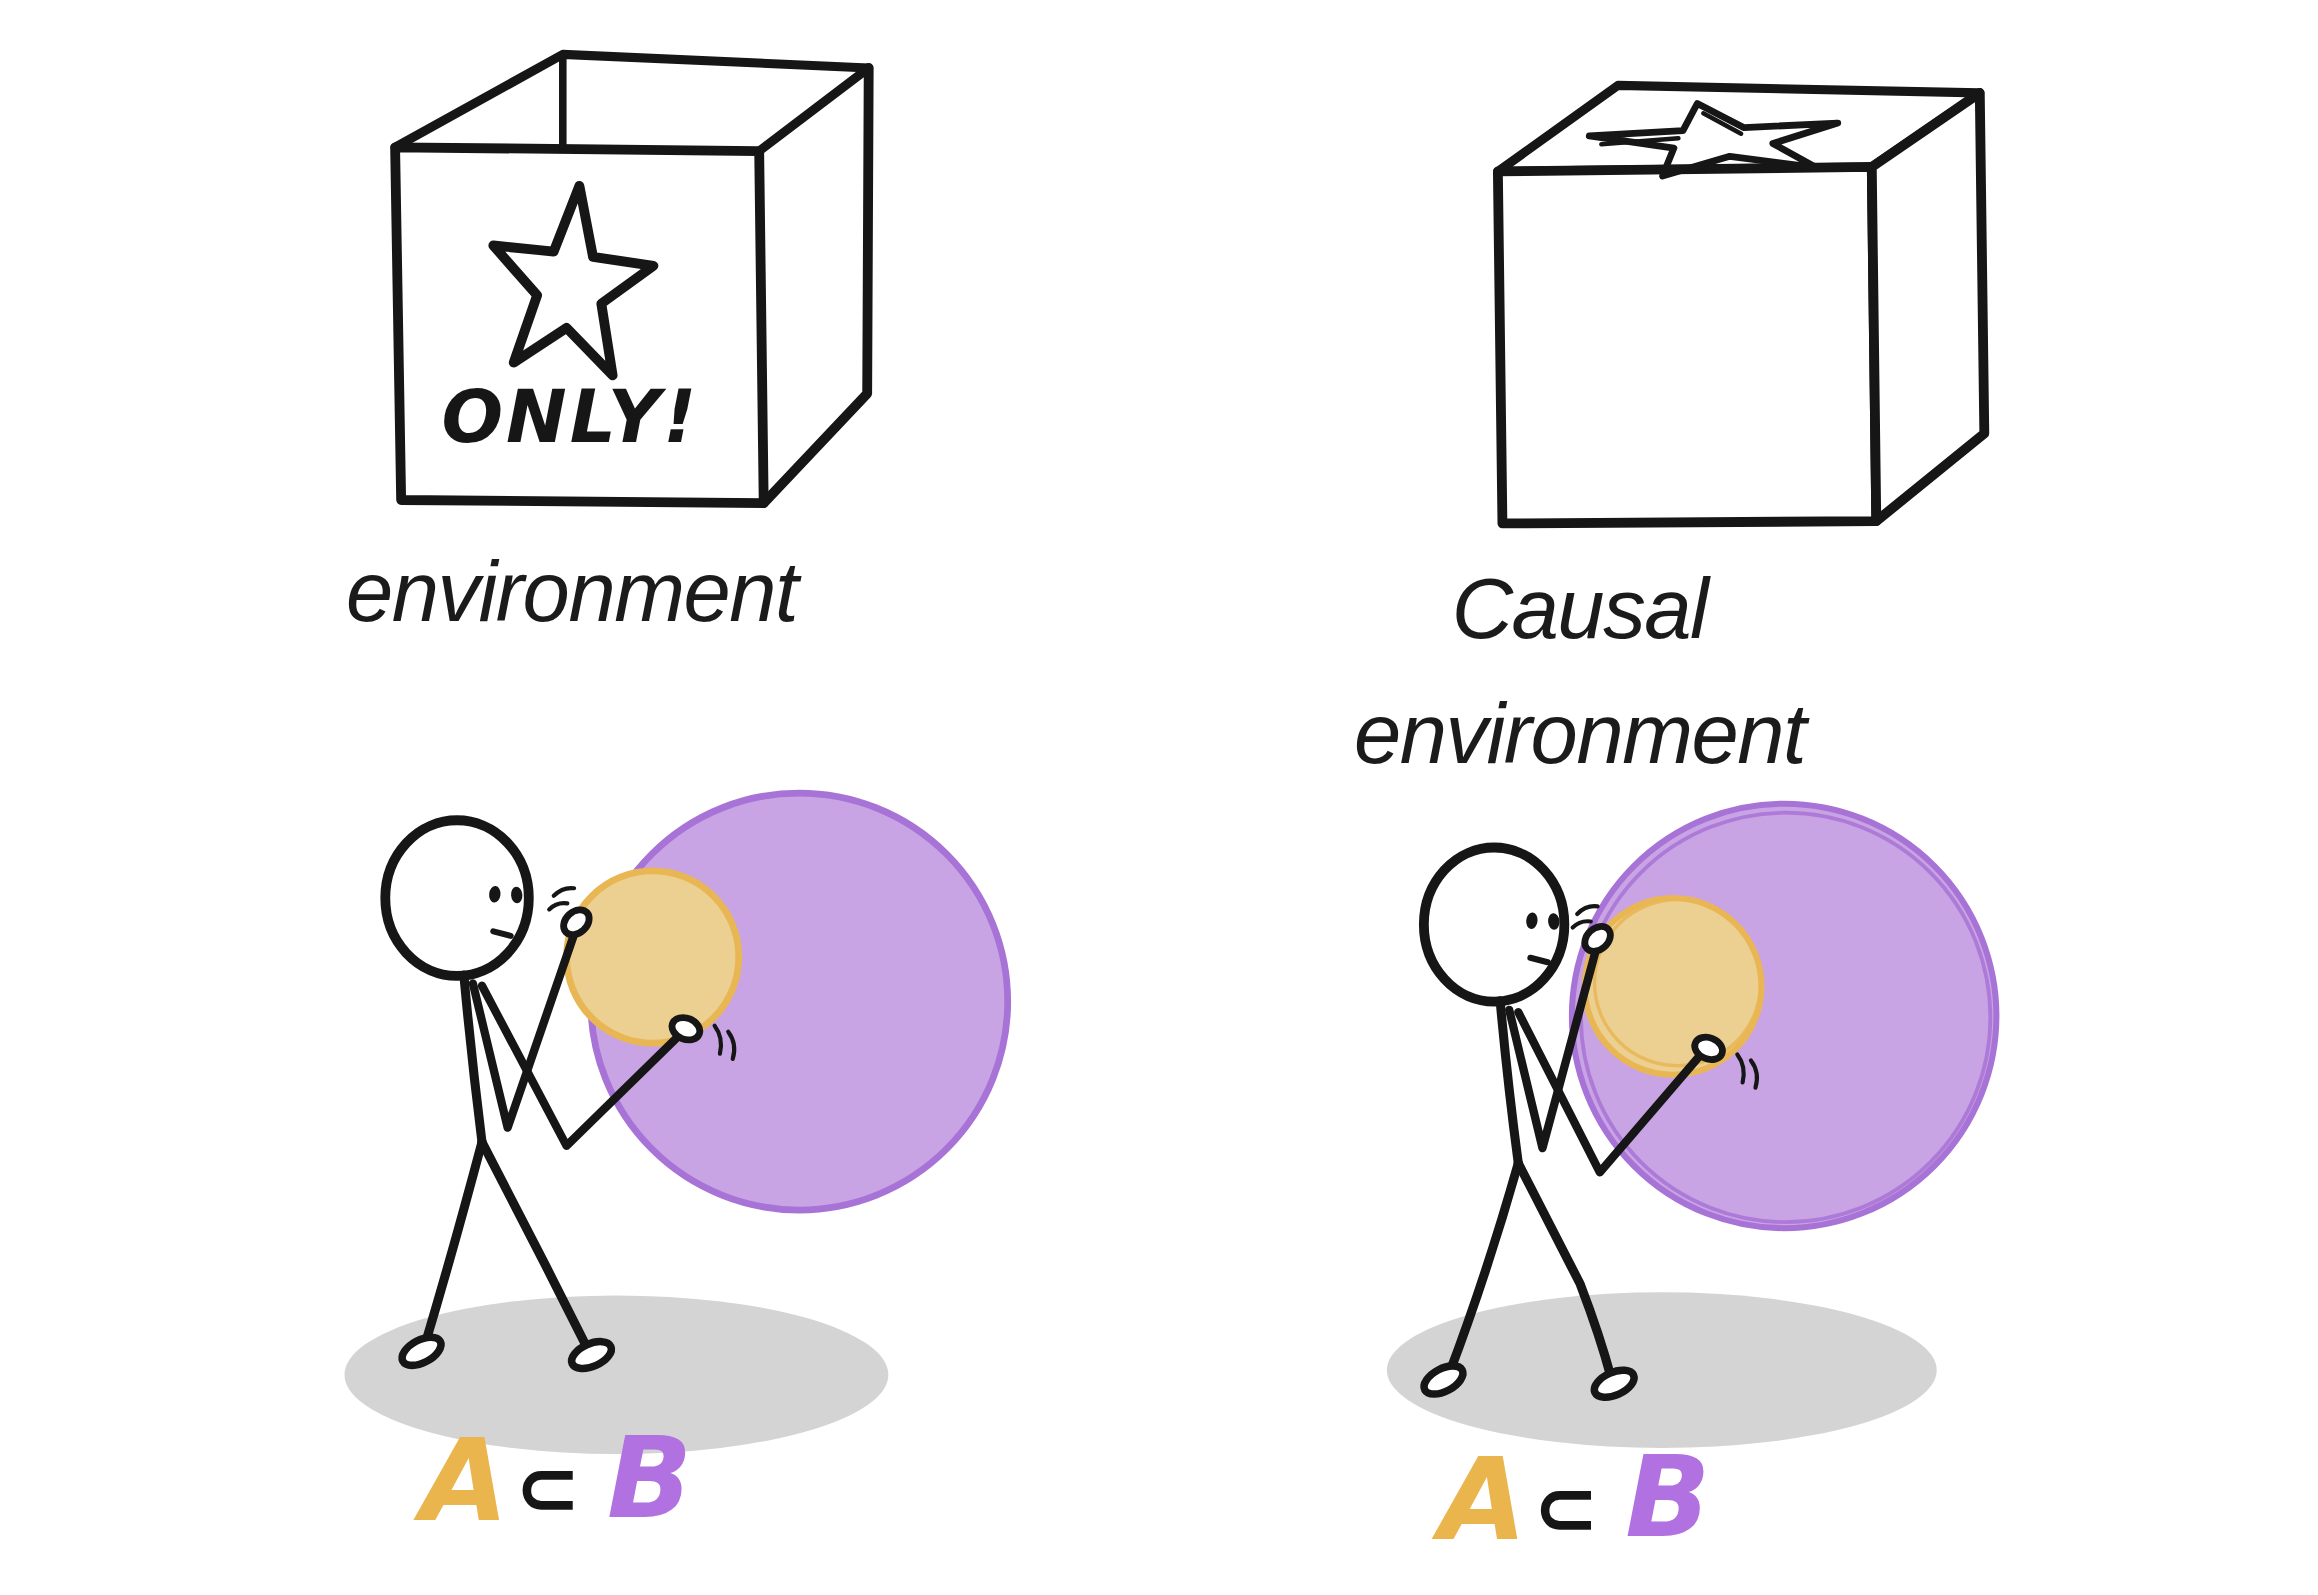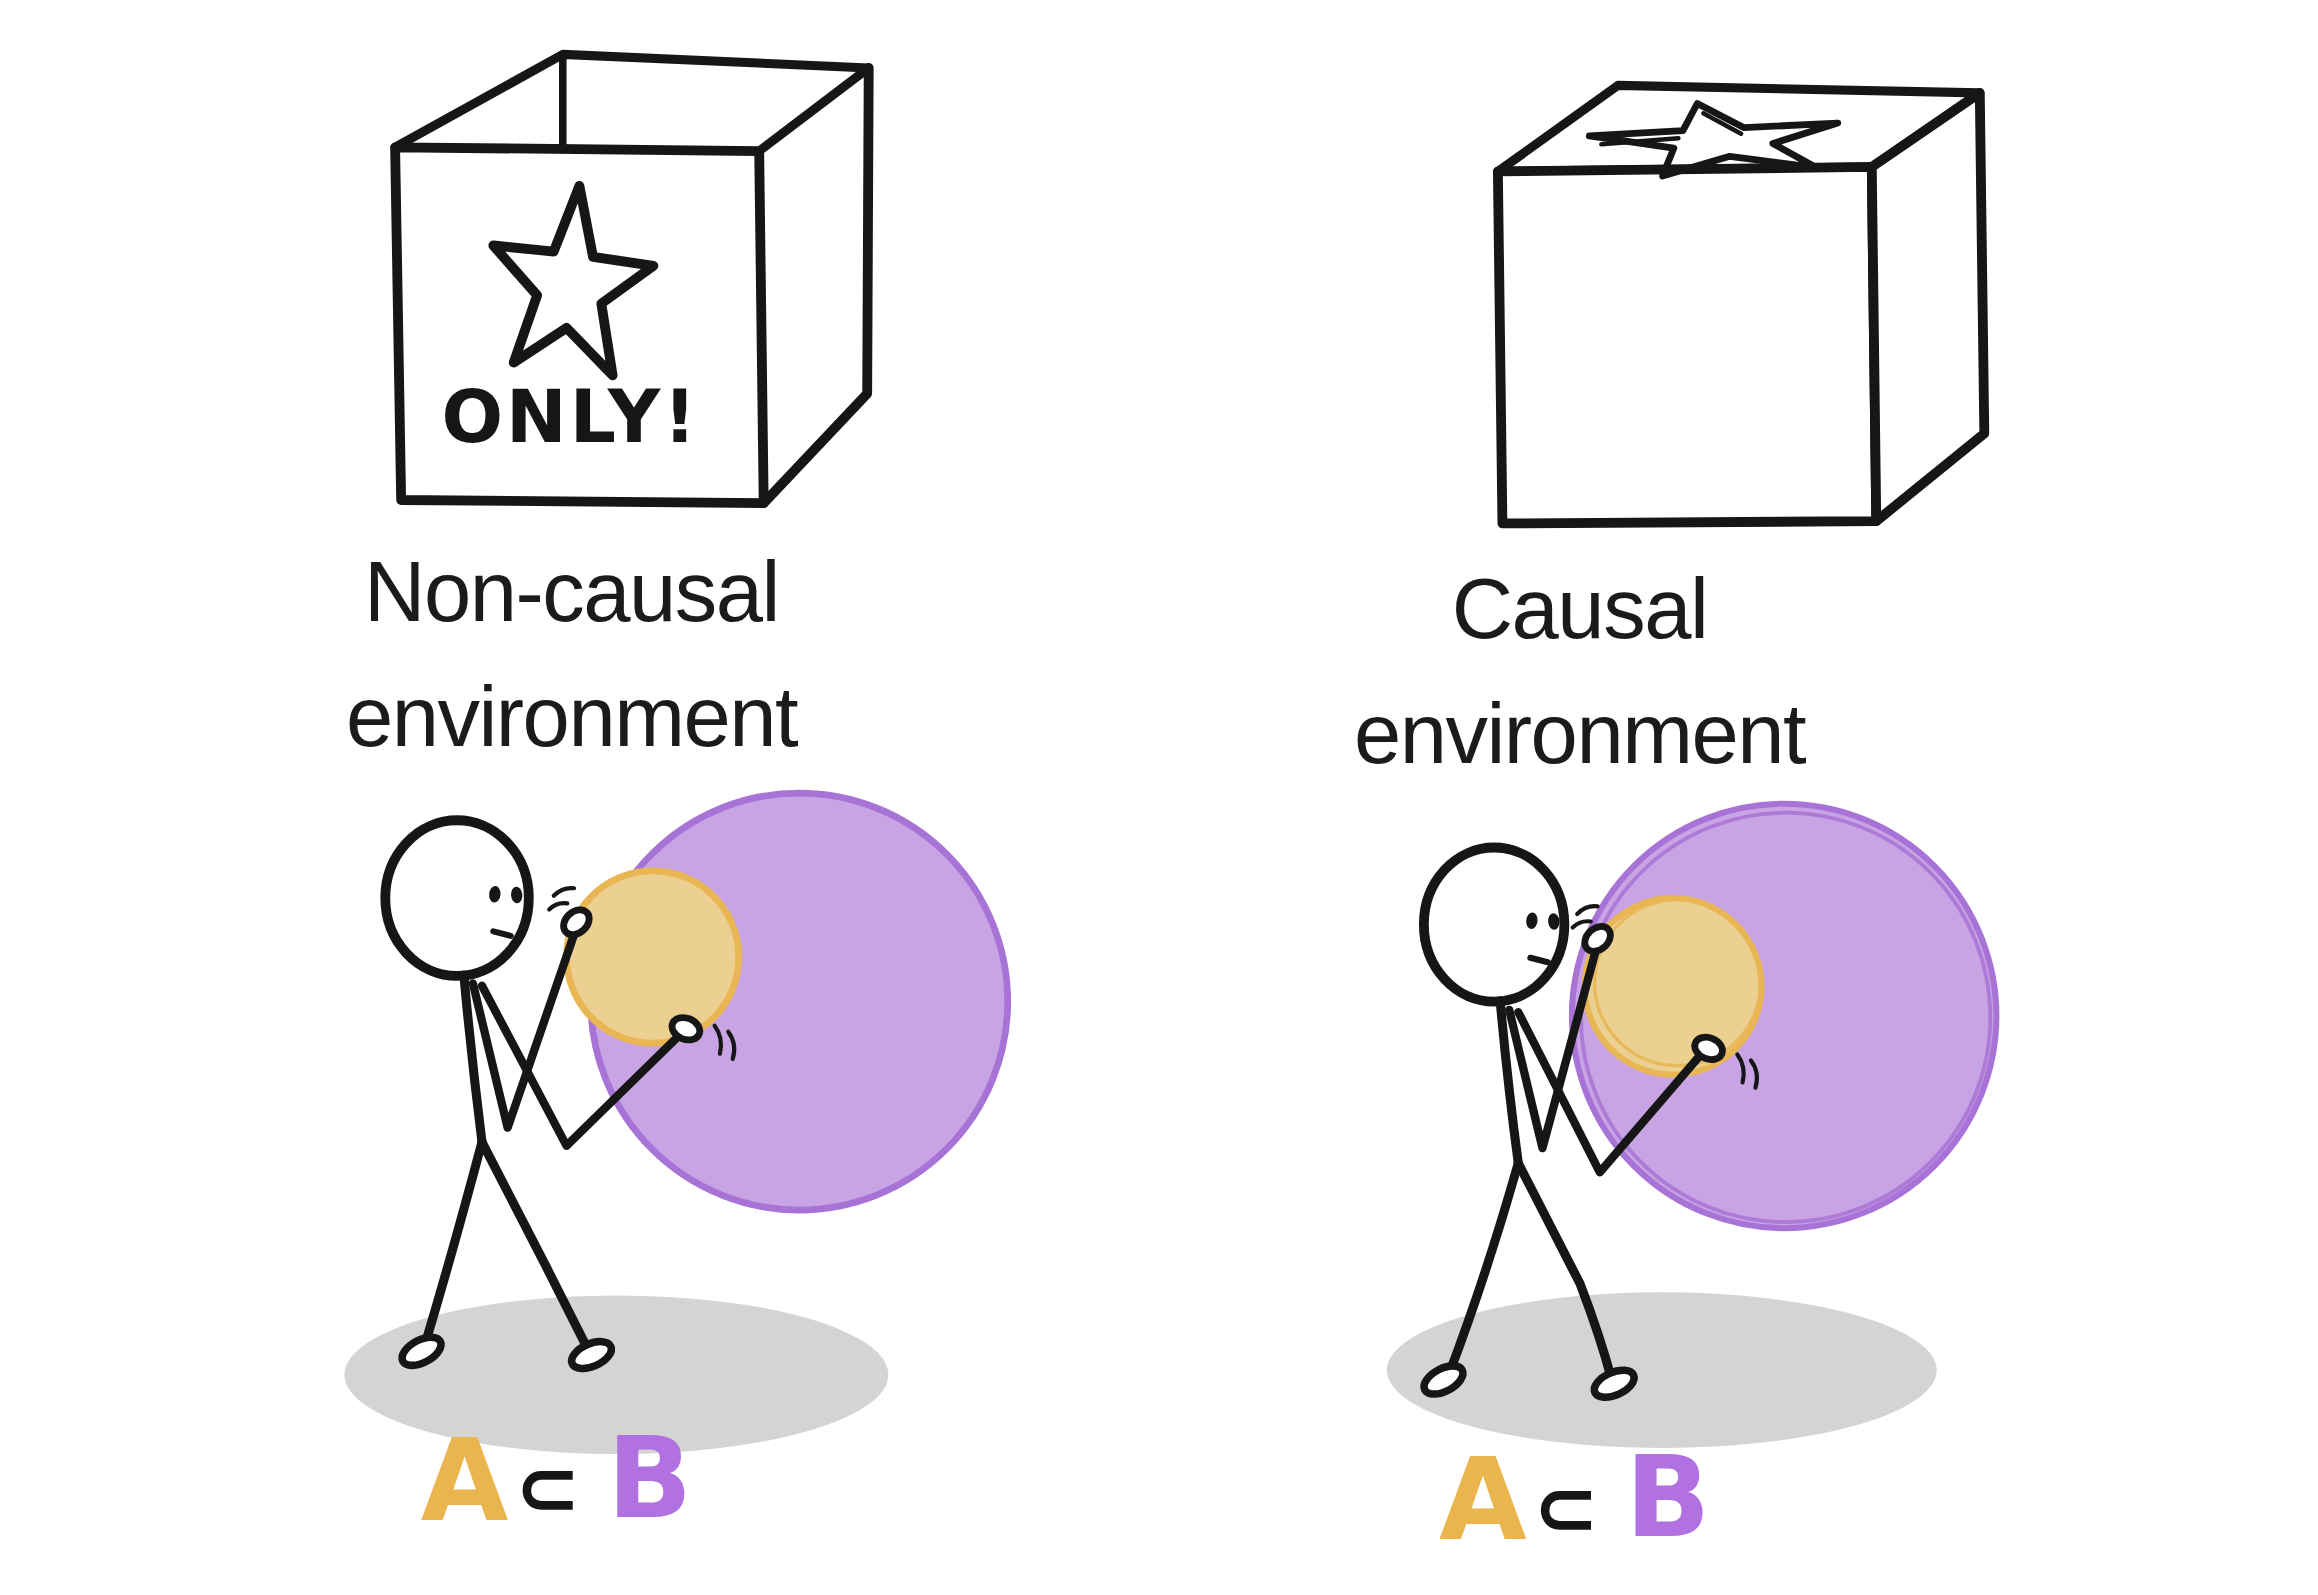--- a/index.html
+++ b/index.html
@@ -6,20 +6,21 @@
     --ink:#161616; --label-text:#1b1b1b; --background:#ffffff;
     --circle-a-fill:#ecd092; --circle-a-stroke:#e9b654;
     --circle-b-fill:#c9a4e4; --circle-b-stroke:#a873d6;
     --letter-a:#eab54d; --letter-b:#b171e1; --shadow:#d4d4d4;
   }
   html,body{margin:0;padding:0;background:#fff;}
   #canvas{
     position:relative; width:2319px; height:1596px;
     background:var(--background); overflow:hidden;
     font-family:"Liberation Sans", sans-serif;
+    font-style:italic;
   }
   #scene{position:absolute; left:0; top:0; width:2319px; height:1596px;}
   .env-label{
     position:absolute; width:619px; text-align:center;
     color:var(--label-text); font-size:85px; line-height:125px;
     letter-spacing:-1.5px; font-weight:400;
   }
   #env-label-left{left:262px; top:529px;}
   #env-label-right{left:1270px; top:546px;}
   .hand-text{font-family:"DejaVu Sans", sans-serif; font-weight:bold;}
@@ -107,21 +108,20 @@
 
       <g>
         <text class="hand-text" x="1963" y="2038" text-anchor="middle" font-size="150" fill="var(--letter-a)">A</text>
         <text class="hand-text" x="2073" y="2032" text-anchor="middle" font-size="104" fill="var(--ink)">⊂</text>
         <text class="hand-text" x="2208" y="2034" text-anchor="middle" font-size="148" fill="var(--letter-b)">B</text>
       </g>
     </g>
   </svg>
 
   <div class="env-label" id="env-label-left">
-    <div>Non-causal</div>
     <div>environment</div>
   </div>
   <div class="env-label" id="env-label-right">
     <div>Causal</div>
     <div>environment</div>
   </div>
 
 </div>
 
 

